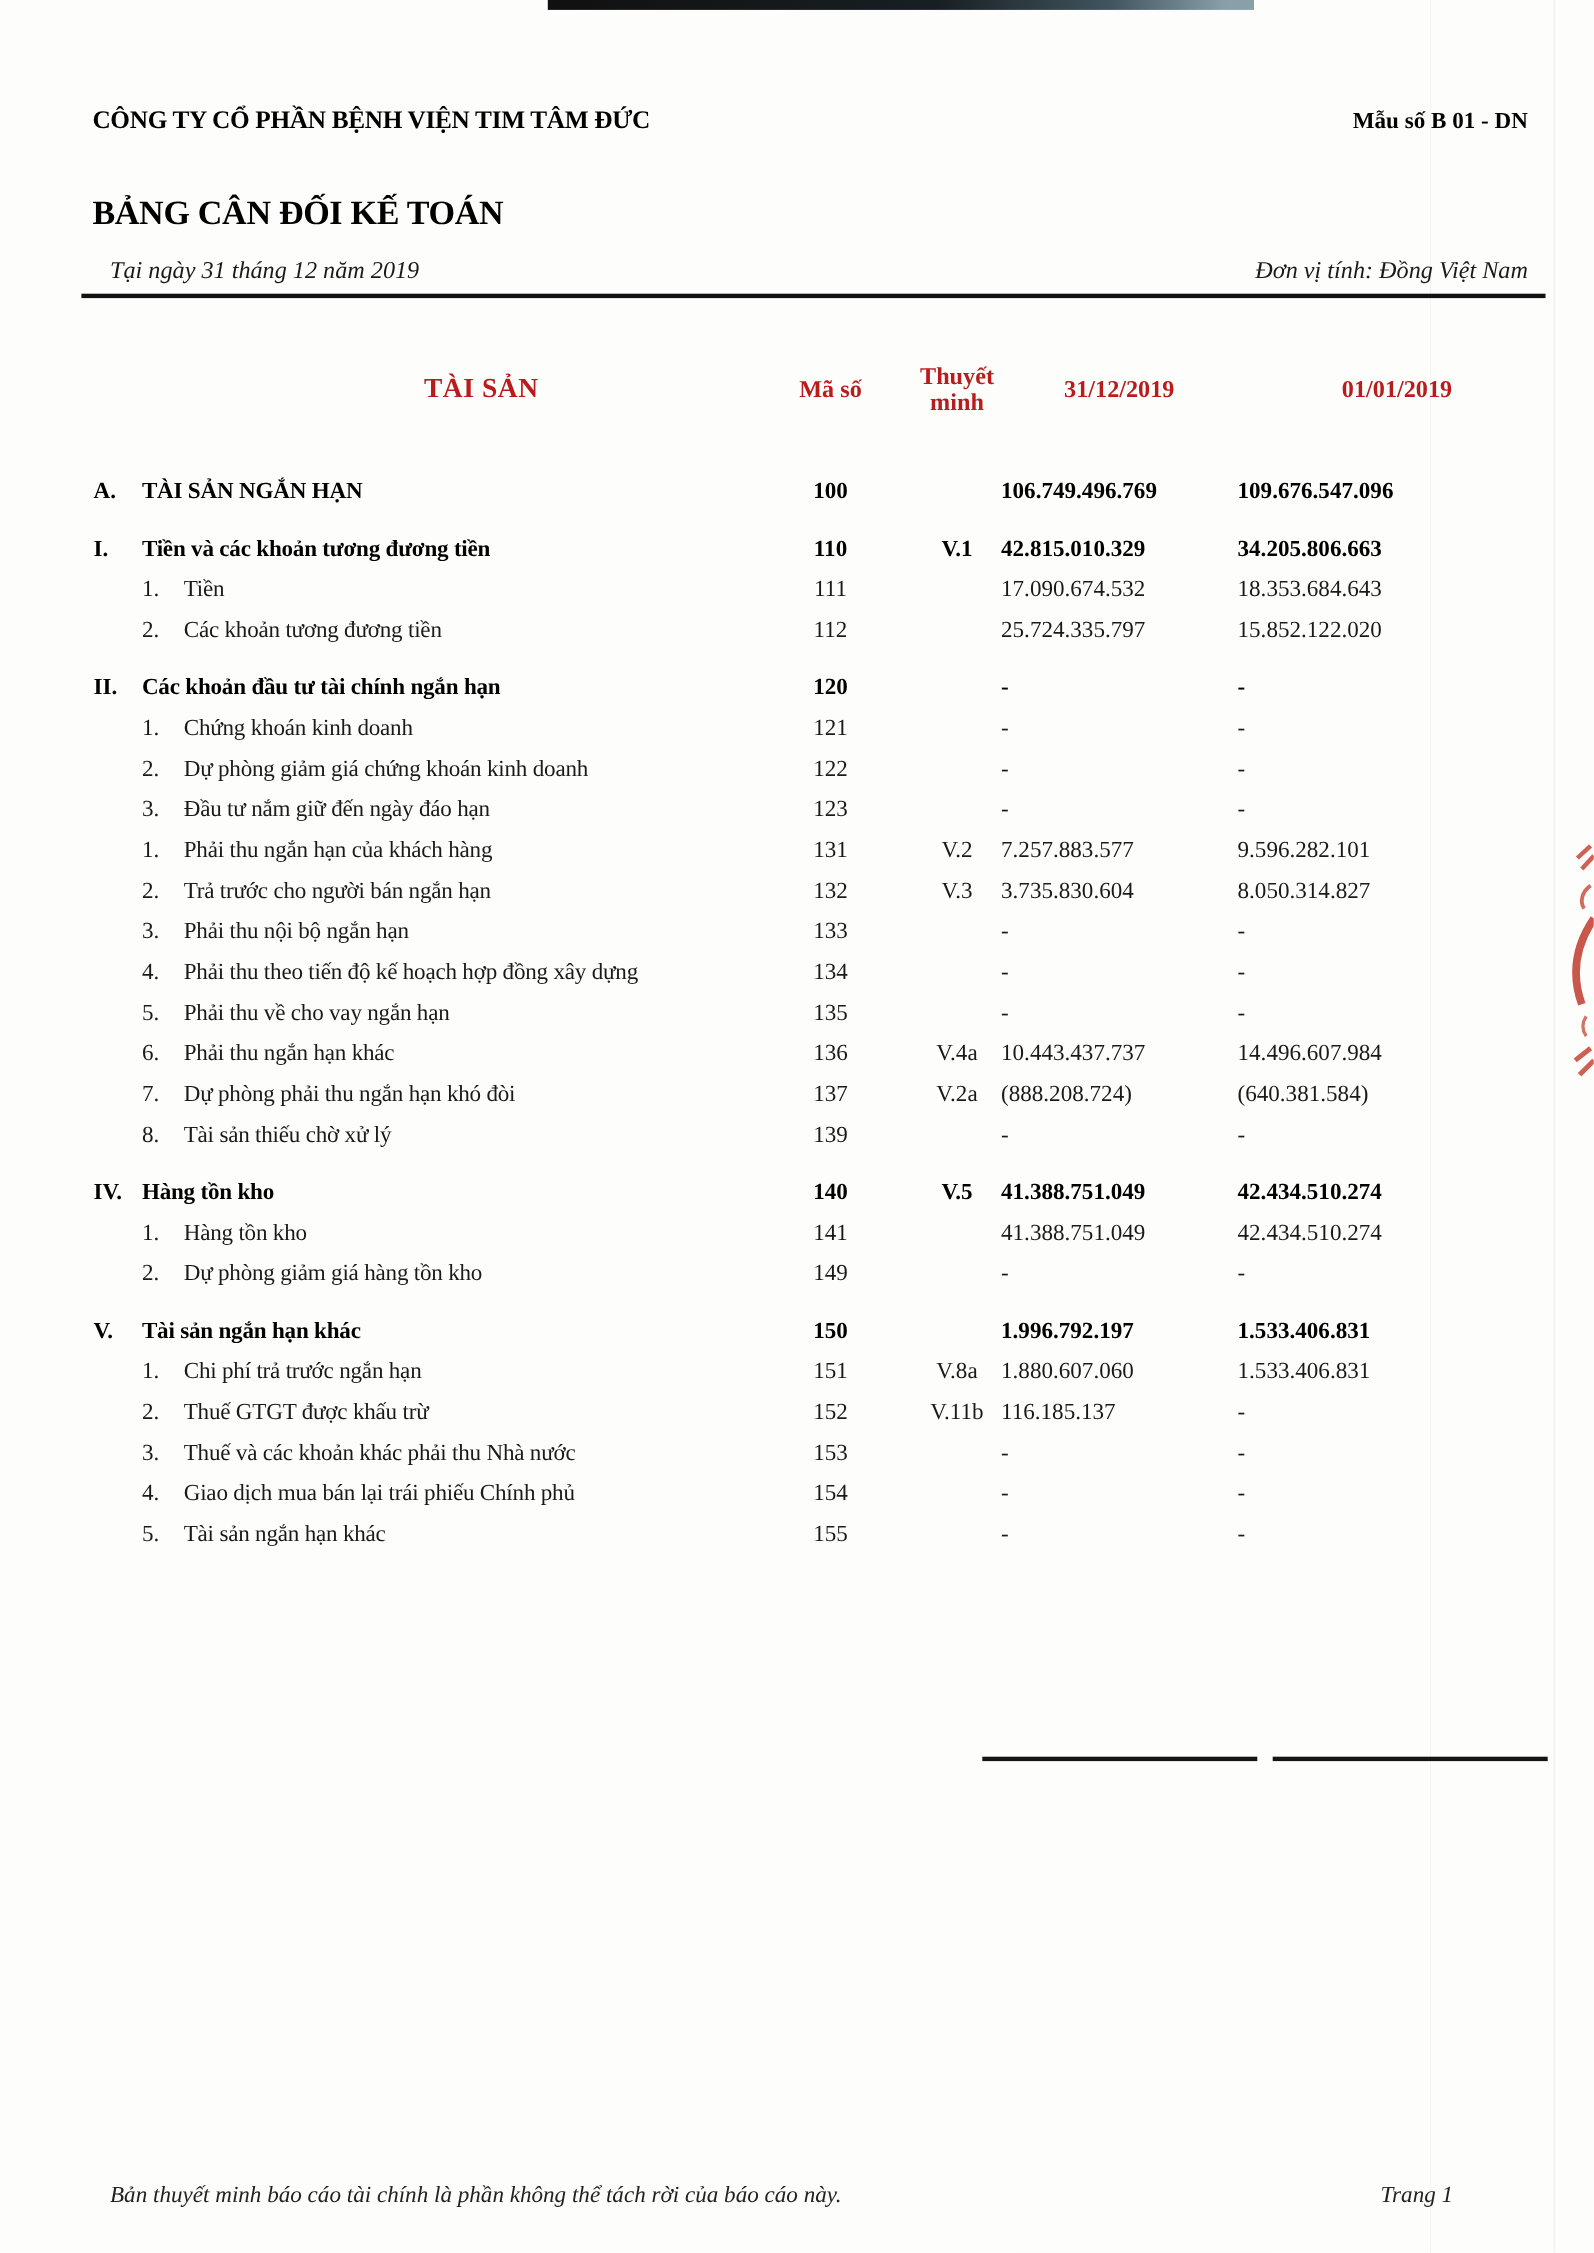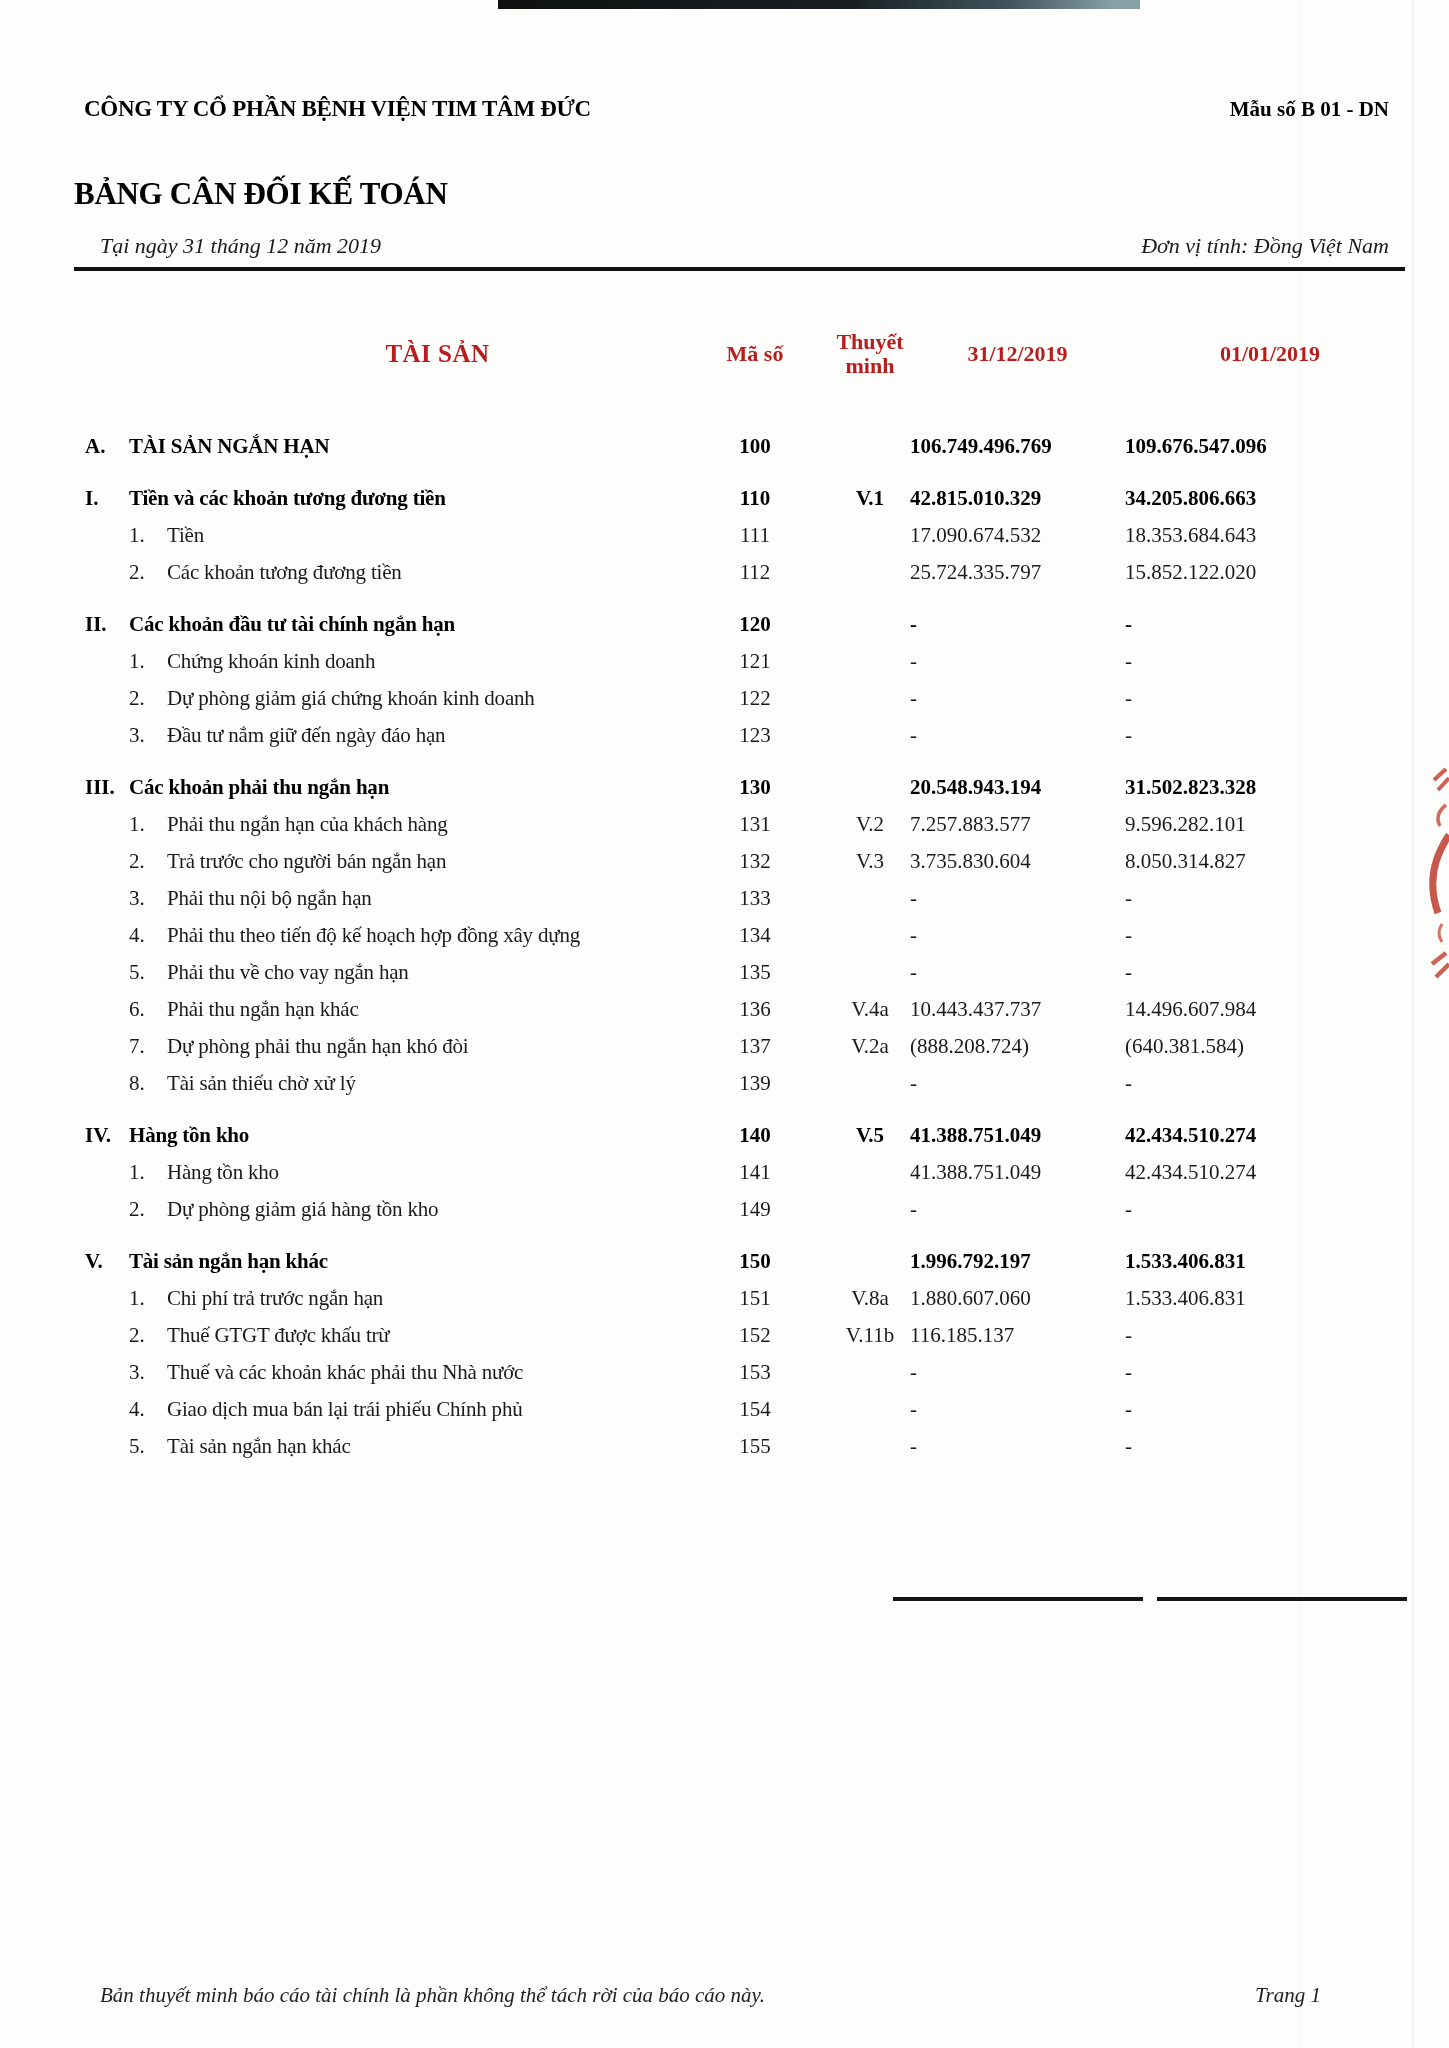--- a/index.html
+++ b/index.html
@@ -13,21 +13,21 @@
     background:linear-gradient(90deg,#101010 0%,#181f22 55%,#41565f 80%,#8aa0a8 96%); }
   .scanline-1 { position:absolute; top:0; left:1412px; width:2px; height:2048px; background:rgba(60,60,60,0.05); }
   .scanline-2 { position:absolute; top:0; left:1300px; width:1px; height:2048px; background:rgba(60,60,60,0.04); }
   .stamp { position:absolute; right:0; top:763px; width:24px; height:232px; }
 
   
   .hdr-row { position:absolute; left:84px; right:60px; top:96px;
     display:flex; justify-content:space-between; align-items:baseline; }
   .company { font-weight:bold; font-size:23px; letter-spacing:-0.3px; color:#000;text-align:center; }
   .form-no { font-weight:bold; font-size:21px; color:#000; }
-  .title { position:absolute; left:74px; top:176px; font-weight:bold; font-size:31px; letter-spacing:-0.3px; color:#000; }
+  .title { position:absolute; left:84px; top:176px; font-weight:bold; font-size:31px; letter-spacing:-0.3px; color:#000; }
   .sub-row { position:absolute; left:100px; right:60px; top:233px;
     display:flex; justify-content:space-between; align-items:baseline;
     font-style:italic; font-size:22px; }
   .rule { position:absolute; left:74px; right:44px; top:267px; height:4px; background:#121212; }
 
   
   .thead {
     position:absolute; left:85px; top:325px; width:1300px; height:58px;
     display:grid; grid-template-columns:595px 150px 80px 215px 260px;
     align-items:center; font-weight:bold; font-size:22px; color:#b91c1c;
@@ -142,27 +142,20 @@
         <div class="cell v1">-</div>
         <div class="cell v2">-</div>
       </div>
       <div class="trow">
         <div class="cell item"><span class="prefix sub">3.</span><span class="lab">Đầu tư nắm giữ đến ngày đáo hạn</span></div>
         <div class="cell code">123</div>
         <div class="cell note"></div>
         <div class="cell v1">-</div>
         <div class="cell v2">-</div>
       </div>
-      <div class="trow section gap">
-        <div class="cell item"><span class="prefix">III.</span><span class="lab">Các khoản phải thu ngắn hạn</span></div>
-        <div class="cell code">130</div>
-        <div class="cell note"></div>
-        <div class="cell v1">20.548.943.194</div>
-        <div class="cell v2">31.502.823.328</div>
-      </div>
       <div class="trow">
         <div class="cell item"><span class="prefix sub">1.</span><span class="lab">Phải thu ngắn hạn của khách hàng</span></div>
         <div class="cell code">131</div>
         <div class="cell note">V.2</div>
         <div class="cell v1">7.257.883.577</div>
         <div class="cell v2">9.596.282.101</div>
       </div>
       <div class="trow">
         <div class="cell item"><span class="prefix sub">2.</span><span class="lab">Trả trước cho người bán ngắn hạn</span></div>
         <div class="cell code">132</div>

